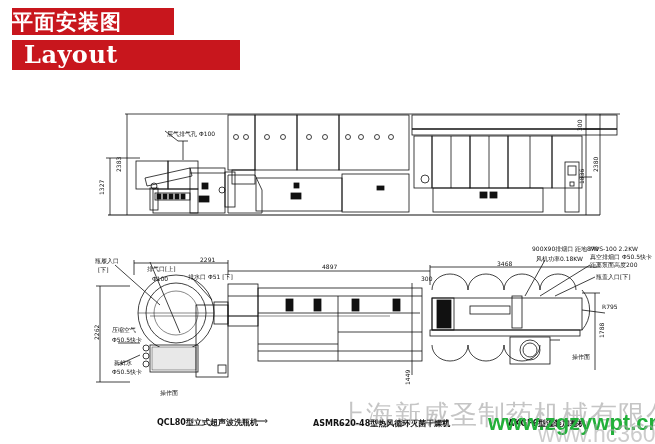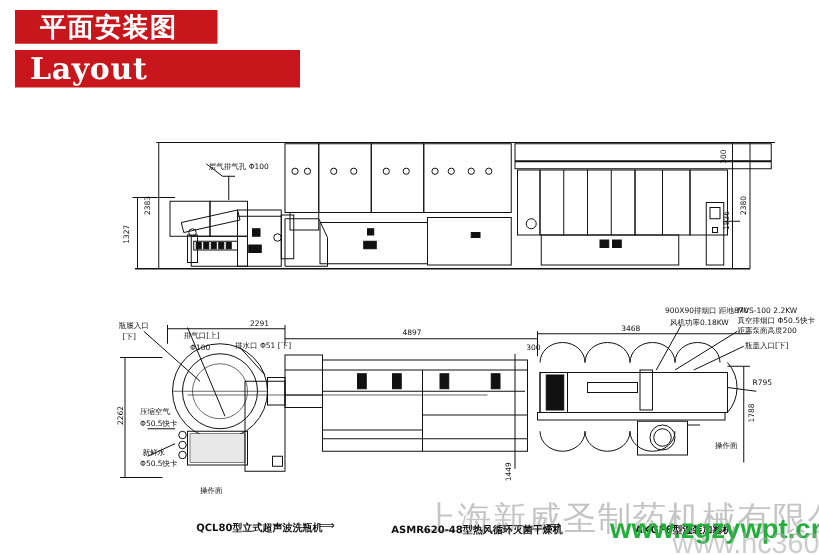--- a/index.html
+++ b/index.html
@@ -1,18 +1,18 @@
 <!DOCTYPE html>
 <html><head>
 <meta charset="utf-8">
 <style>
   html, body { margin:0; padding:0; background:#ffffff; }
   body { width:655px; height:444px; position:relative; overflow:hidden; font-family:"DejaVu Sans", sans-serif; }
   .banner { position:absolute; background:#c8161d; color:#fff; font-family:"DejaVu Serif", serif; font-weight:bold; }
-  .banner-cn { left:12px; top:8px; width:162px; height:27px; font-size:21px; line-height:27px; padding-left:20px; box-sizing:border-box; letter-spacing:1px; }
+  .banner-cn { left:12px; top:8px; width:162px; height:27px; font-size:21px; line-height:27px; padding-left:0; box-sizing:border-box; letter-spacing:1px; }
   .banner-en { left:12px; top:40px; width:228px; height:30px; font-size:24px; line-height:30px; padding-left:12px; box-sizing:border-box; letter-spacing:0.5px; }
   svg.drawing { position:absolute; left:0; top:0; }
   .lbl { position:absolute; font-size:6px; color:#111; white-space:nowrap; line-height:7px; }
   .dim { position:absolute; font-size:6px; color:#111; white-space:nowrap; }
   .vert { transform:rotate(-90deg); transform-origin:left top; }
   .caption { position:absolute; font-size:8px; font-weight:bold; color:#111; white-space:nowrap; }
   .arrow { position:absolute; font-size:9px; color:#111; }
   .wm-cn { position:absolute; left:338px; top:397px; font-size:27px; color:rgba(150,150,150,0.55); letter-spacing:1px; white-space:nowrap; }
   .wm-url1 { position:absolute; left:488px; top:410px; font-size:22px; font-weight:bold; color:#22b03a; white-space:nowrap; font-family:"Liberation Sans", sans-serif; }
   .wm-url2 { position:absolute; left:538px; top:421px; font-size:23px; color:rgba(170,170,170,0.6); white-space:nowrap; font-family:"Liberation Sans", sans-serif; }

